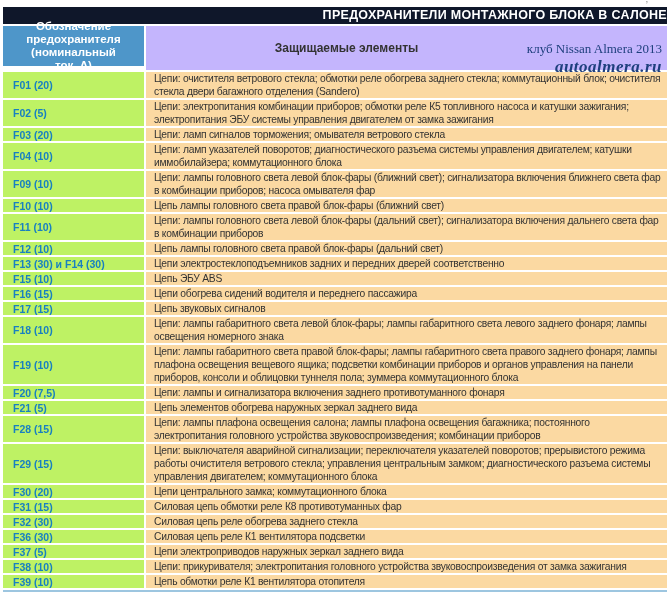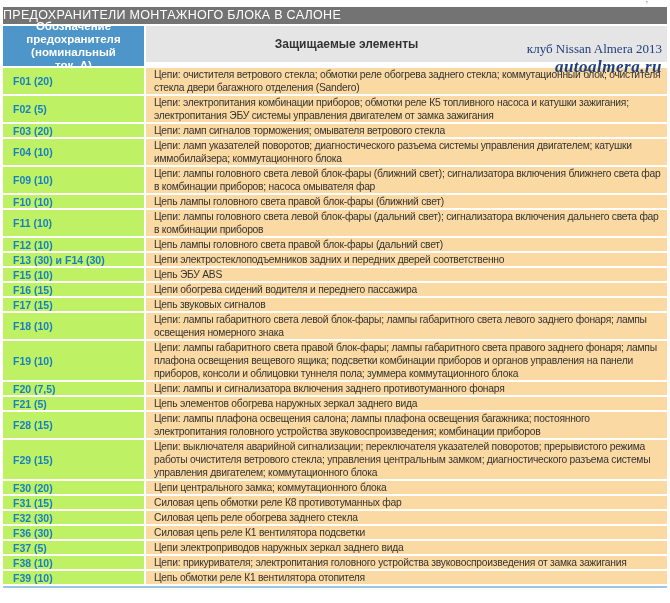--- a/index.html
+++ b/index.html
@@ -6,34 +6,34 @@
   body {
     width:670px; height:603px; overflow:hidden; position:relative;
     font-family:"Liberation Sans", sans-serif;
     -webkit-font-smoothing:antialiased;
   }
   .page { position:relative; padding:7px 3px 0 3px; }
   .artifact {
     position:absolute; top:0; right:22px; color:#8a8a8a; font-size:10px;
   }
   .title-bar {
-    background:#737373; color:#ffffff; font-weight:normal;
-    font-size:12.5px; letter-spacing:.3px; text-align:left;
+    background:#0f172a; color:#ffffff; font-weight:bold;
+    font-size:12.5px; letter-spacing:.3px; text-align:right;
     height:17px; line-height:17px;
   }
   .hdr-row, .row { display:flex; align-items:stretch; margin-top:2px; }
   .hdr-fuse {
     width:141px; flex:0 0 141px; margin-right:2px;
     background:#4e96c9; color:#ffffff; font-weight:bold;
     font-size:11.5px; line-height:13px; text-align:center;
     display:flex; align-items:center; justify-content:center;
     padding:2px 20px; box-sizing:border-box; height:40px;
   }
   .hdr-desc {
-    flex:1; background:#e5e5e5; position:relative; height:36px;
+    flex:1; background:#c4b5fd; position:relative; height:44px;
     display:flex; align-items:center; justify-content:center;
   }
   .hdr-desc-label {
     font-weight:bold; font-size:12px; color:#333333; margin-right:120px;
   }
   .watermark {
     position:absolute; right:5px; top:15px; text-align:right;
     font-family:"Liberation Serif", serif; color:#1e3f7d; line-height:16px;
   }
   .wm-club { display:block; font-size:13px; }

